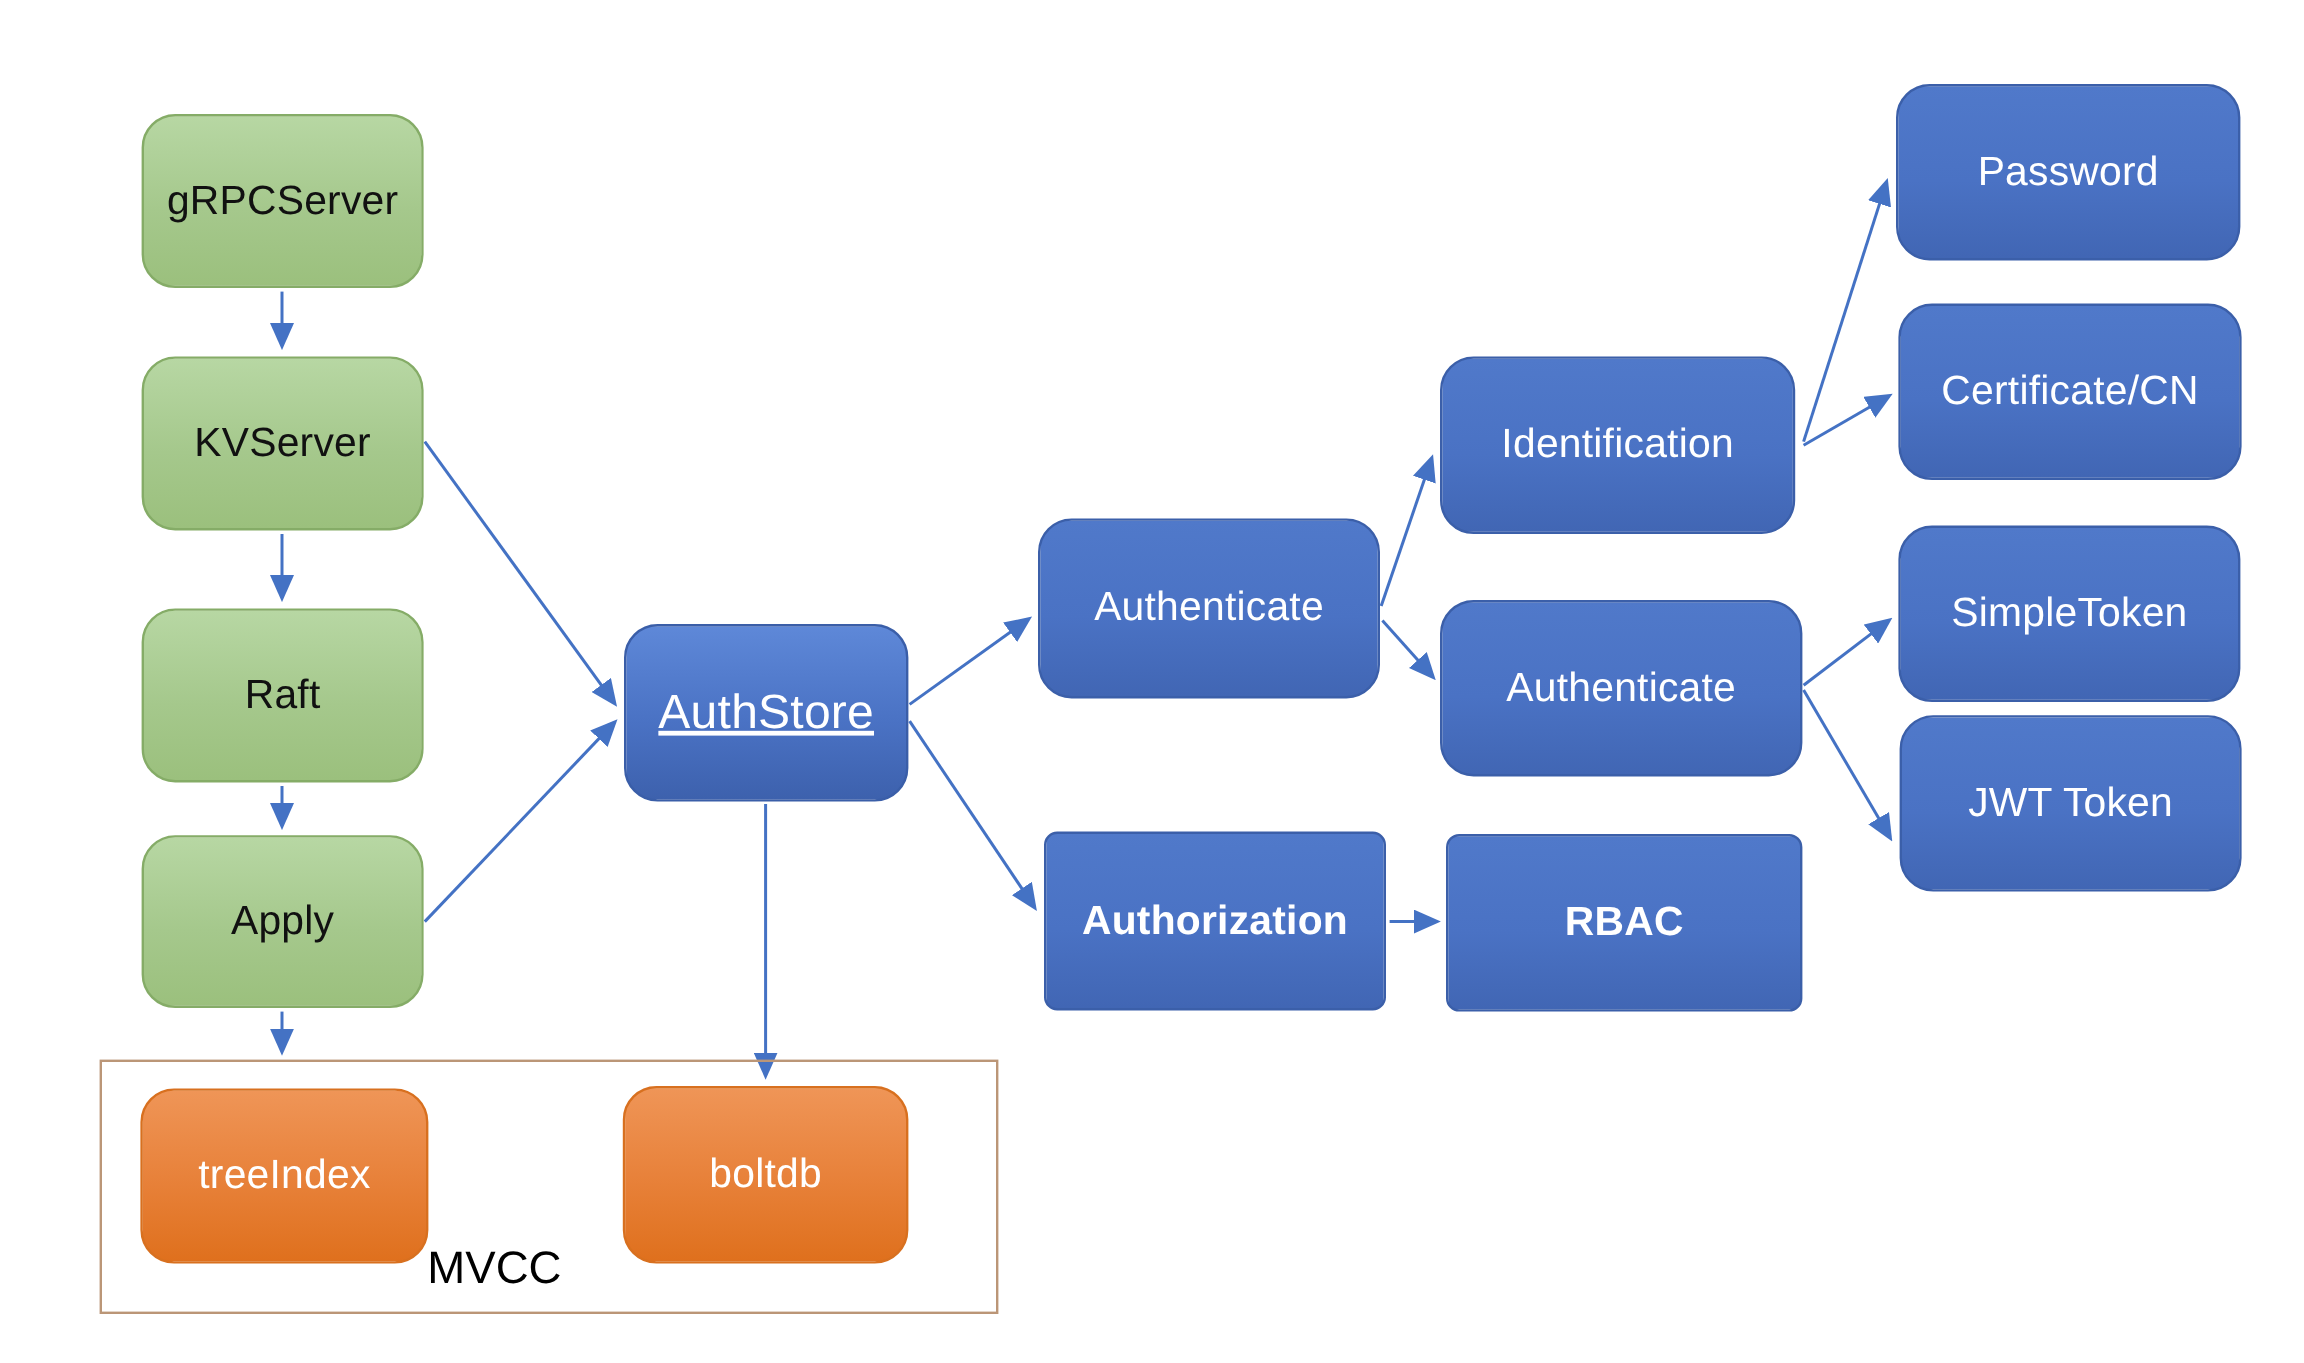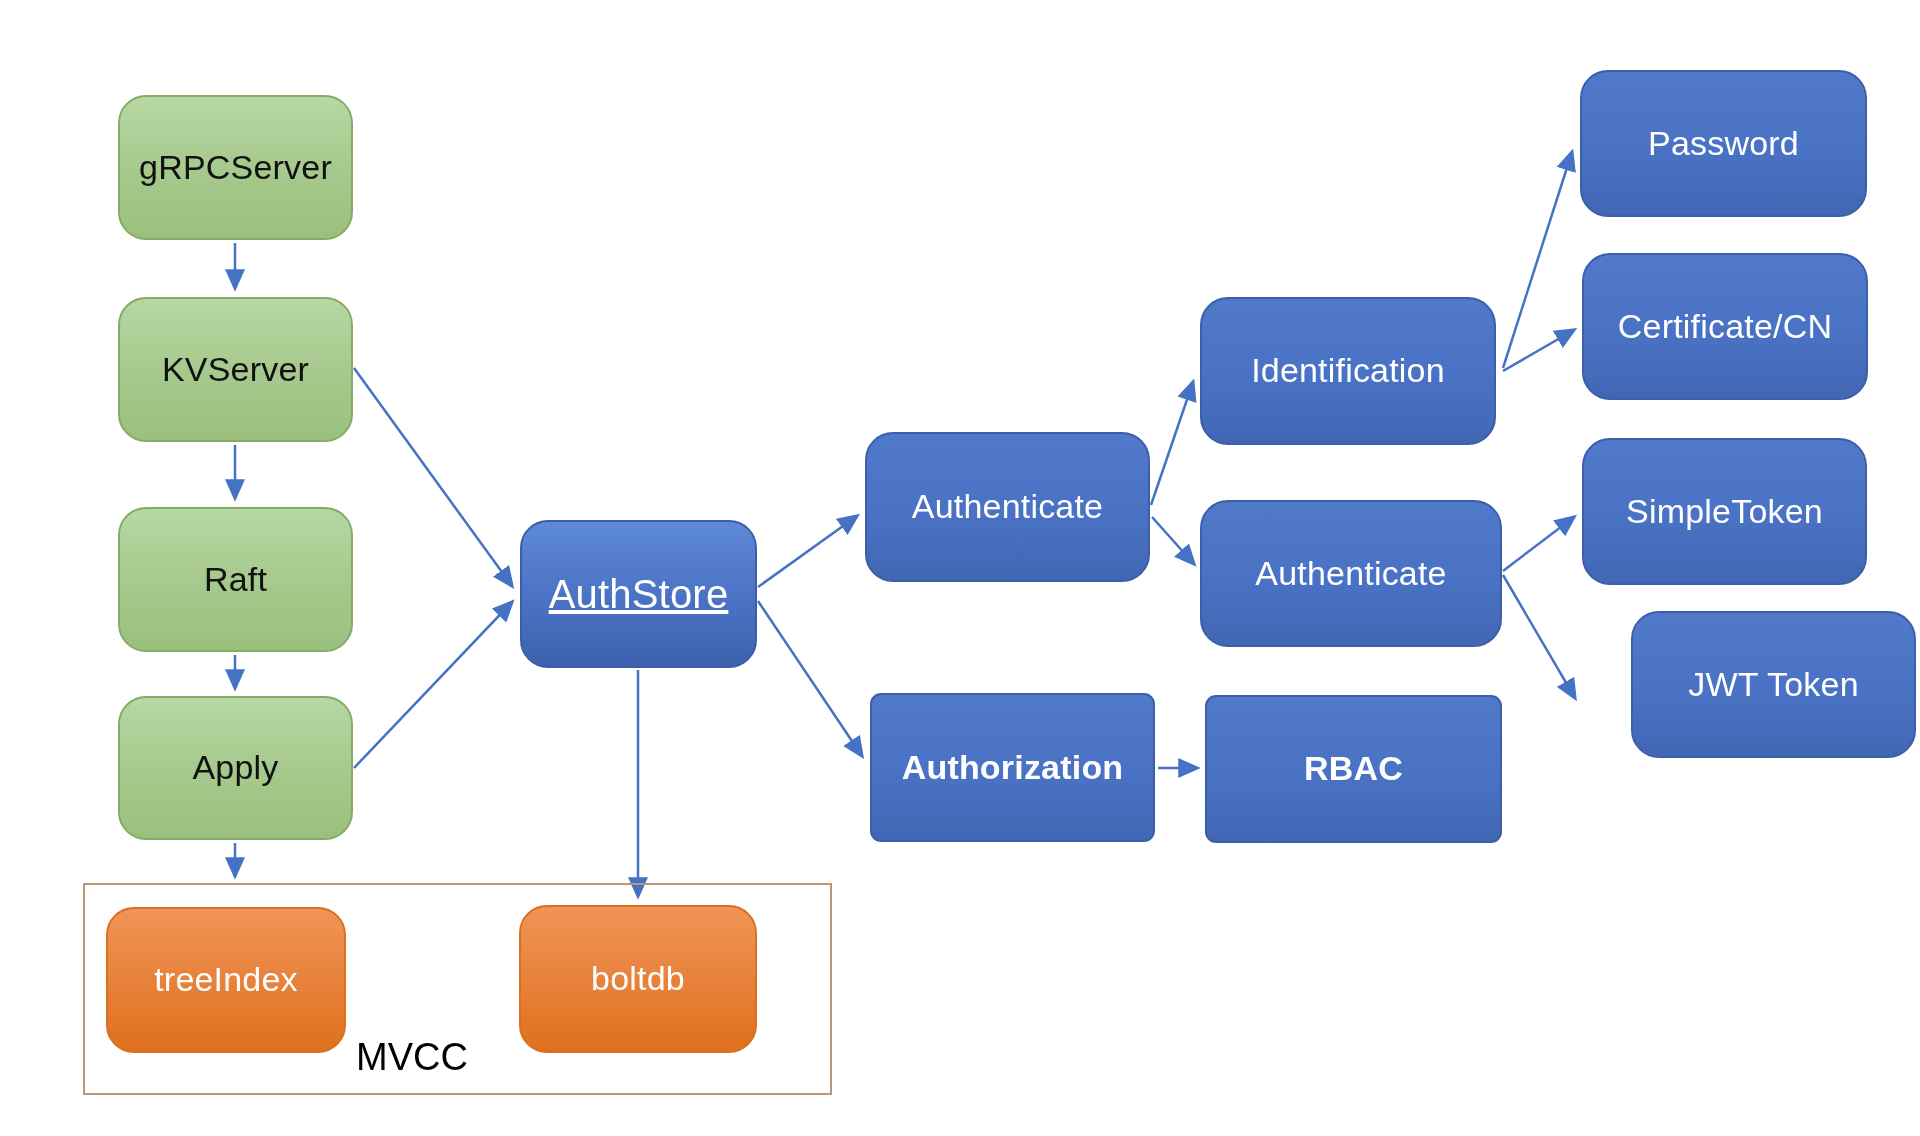--- a/index.html
+++ b/index.html
@@ -146,24 +146,24 @@
 
   <div class="node node-blue" style="left:1580px; top:70px; width:287px; height:147px;">
     <span>Password</span>
   </div>
   <div class="node node-blue" style="left:1582px; top:253px; width:286px; height:147px;">
     <span>Certificate/CN</span>
   </div>
   <div class="node node-blue" style="left:1582px; top:438px; width:285px; height:147px;">
     <span>SimpleToken</span>
   </div>
-  <div class="node node-blue" style="left:1583px; top:611px; width:285px; height:147px;margin-left:48px;">
+  <div class="node node-blue" style="left:1583px; top:596px; width:285px; height:147px;">
     <span>JWT Token</span>
   </div>
 
-  <div class="node node-orange" style="left:106px; top:907px; width:240px; height:146px;">
+  <div class="node node-orange" style="left:117px; top:907px; width:240px; height:146px;">
     <span>treeIndex</span>
   </div>
   <div class="node node-orange" style="left:519px; top:905px; width:238px; height:148px;">
     <span>boltdb</span>
   </div>
 
 </div>
 
 </body></html>

